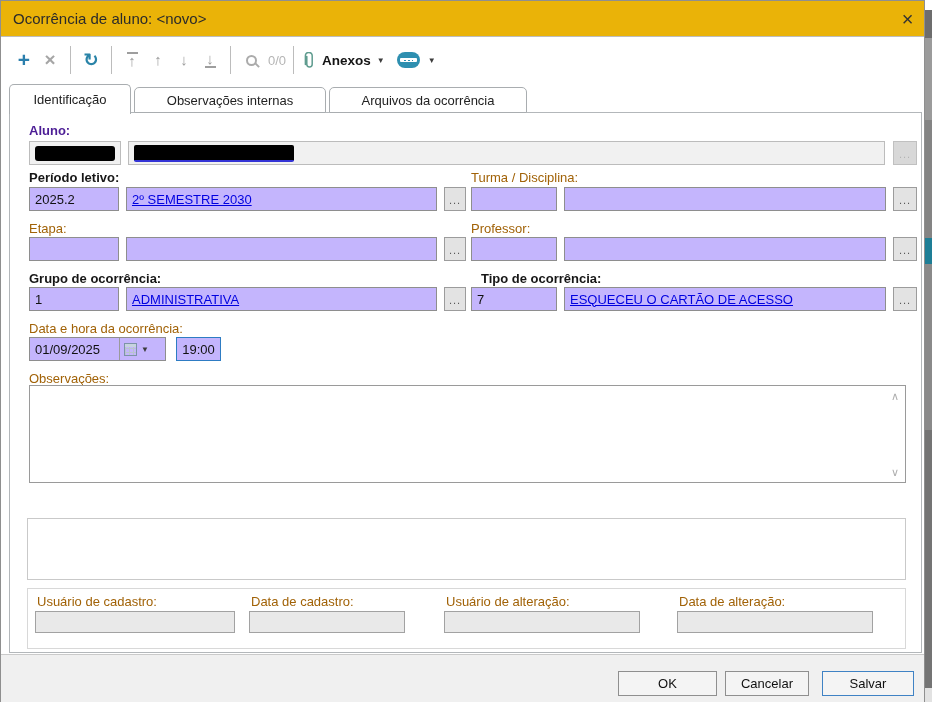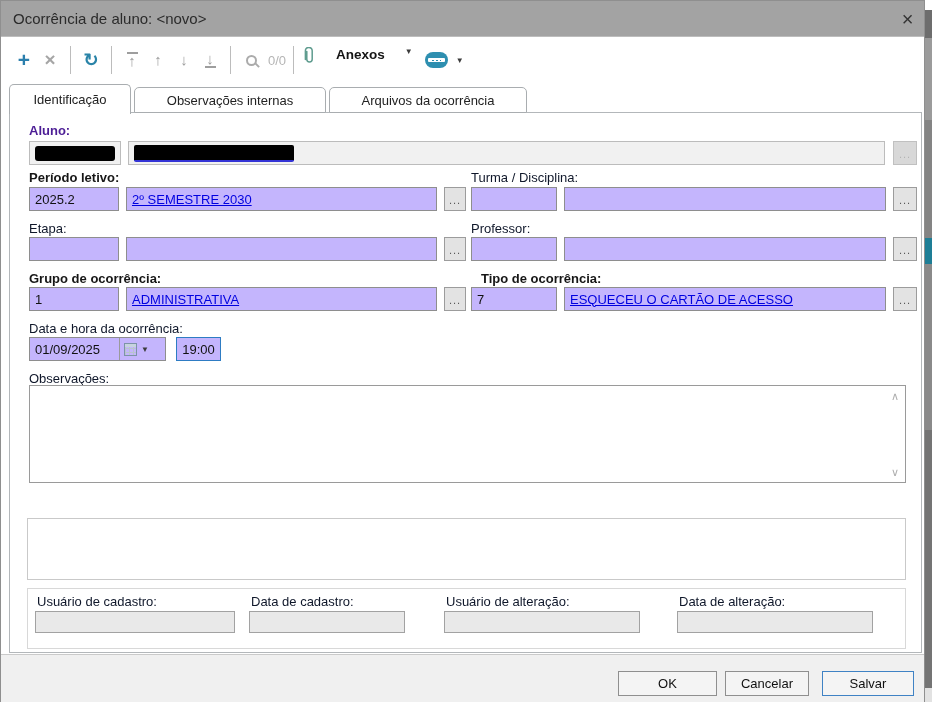--- a/index.html
+++ b/index.html
@@ -7,21 +7,21 @@
   #app {
     position:relative; width:932px; height:702px; overflow:hidden;
     font-family:"Liberation Sans", sans-serif; font-size:13px; color:#1a1a1a;
     background:#fff;
   }
   .dialog { position:absolute; left:0; top:0; width:925px; height:702px;
     border:1px solid #8f8f8f; background:#fff; }
 
   
   .titlebar { position:absolute; left:0; top:0; right:0; height:36px;
-    border-bottom:1px solid #bdbdbd; background:#a3a3a3; }
+    border-bottom:1px solid #bdbdbd; background:#eab308; }
   .title { position:absolute; left:12px; top:0; line-height:35px; font-size:15px; color:#2b2b2b; }
   .close { position:absolute; left:893px; top:5px; width:27px; height:27px;
     background:transparent; border:none; font-size:20px; color:#333; cursor:pointer;
     font-family:"Liberation Sans", sans-serif; line-height:25px; }
 
   
   .toolbar { position:absolute; left:0; top:37px; right:2px; height:44px;
     display:flex; align-items:center; padding-left:10px; background:#fff; }
   .tb { background:transparent; border:none; width:26px; height:26px;
     display:flex; align-items:center; justify-content:center; cursor:pointer;
@@ -31,21 +31,21 @@
   .glyph-del  { font-size:19px; font-weight:900; color:#a6a6a6; line-height:20px; }
   .glyph-ref  { font-size:18px; font-weight:bold; color:#2a84a8; line-height:20px; }
   .navcol { display:flex; flex-direction:column; align-items:center; }
   .bar { width:11px; height:2px; background:#9e9e9e; }
   .arr { font-size:15px; color:#9e9e9e; font-weight:bold; line-height:14px; }
   .lens { width:11px; height:11px; border:2px solid #ababab; border-radius:50%;
     position:relative; display:inline-block; }
   .lens::after { content:""; position:absolute; width:6px; height:2px; background:#ababab;
     transform:rotate(45deg); right:-5px; bottom:-2px; }
   .counter { font-size:13px; color:#b5b5b5; margin-left:4px; }
-  .attach { width:auto; padding:0 2px; display:flex; gap:20px; align-items:flex-start; }
+  .attach { width:auto; padding:0 2px; display:flex; gap:6px; align-items:center; }
   .attach-label { font-size:13.5px; font-weight:600; color:#141414; }
   .caret { font-size:8px; color:#3c3c3c; }
   .print { width:auto; margin-left:10px; display:flex; gap:8px; align-items:center; }
   .printer { width:23px; height:16px; border-radius:8px; background:#2e8fb0;
     position:relative; display:inline-block; }
   .printer::after { content:""; position:absolute; left:3px; right:3px; top:6px;
     height:4px; background:#fff; border-radius:1px; }
   .printer::before { content:""; position:absolute; left:7px; right:7px; top:7.5px;
     height:1.5px; z-index:1;
     background:repeating-linear-gradient(to right,#2e8fb0 0 2px,transparent 2px 4px); }
@@ -55,21 +55,21 @@
   .tab { position:absolute; border:1px solid #a9adb0; border-radius:5px 5px 0 0;
     background:#fff; display:flex; align-items:center; justify-content:center;
     font-size:13px; color:#222; cursor:pointer; }
   .tab.active { top:0; height:30px; border-bottom:none; z-index:4; }
   .tab.inactive { top:3px; height:26px; }
 
   
   .panel { position:absolute; left:8px; top:111px; width:913px; height:541px;
     border:1px solid #b3b7ba; background:#fff; z-index:1; }
 
-  .lbl { position:absolute; font-size:13px; color:#0f172a; white-space:nowrap; z-index:2; }
+  .lbl { position:absolute; font-size:13px; color:#a16207; white-space:nowrap; z-index:2; }
   .lbl.b { font-weight:bold; color:#161616; }
   .lbl.dis { font-weight:bold; color:#4c1d95; }
 
   .field { position:absolute; height:24px; background:#c4b5fd; border:1px solid #8e8e8e;
     font-size:13px; color:#111; display:flex; align-items:center; padding:0 5px; z-index:2; }
   .field.dis { background:#f1f1f1; border-color:#bcbcbc; }
   .link { color:#0000e0; text-decoration:underline; cursor:pointer; white-space:nowrap; }
   .redact { display:inline-block; height:15px; background:#000; border-radius:3px; }
   .redact.name { height:17px; border-bottom:2px solid #3434d6; border-radius:2px; }
 

